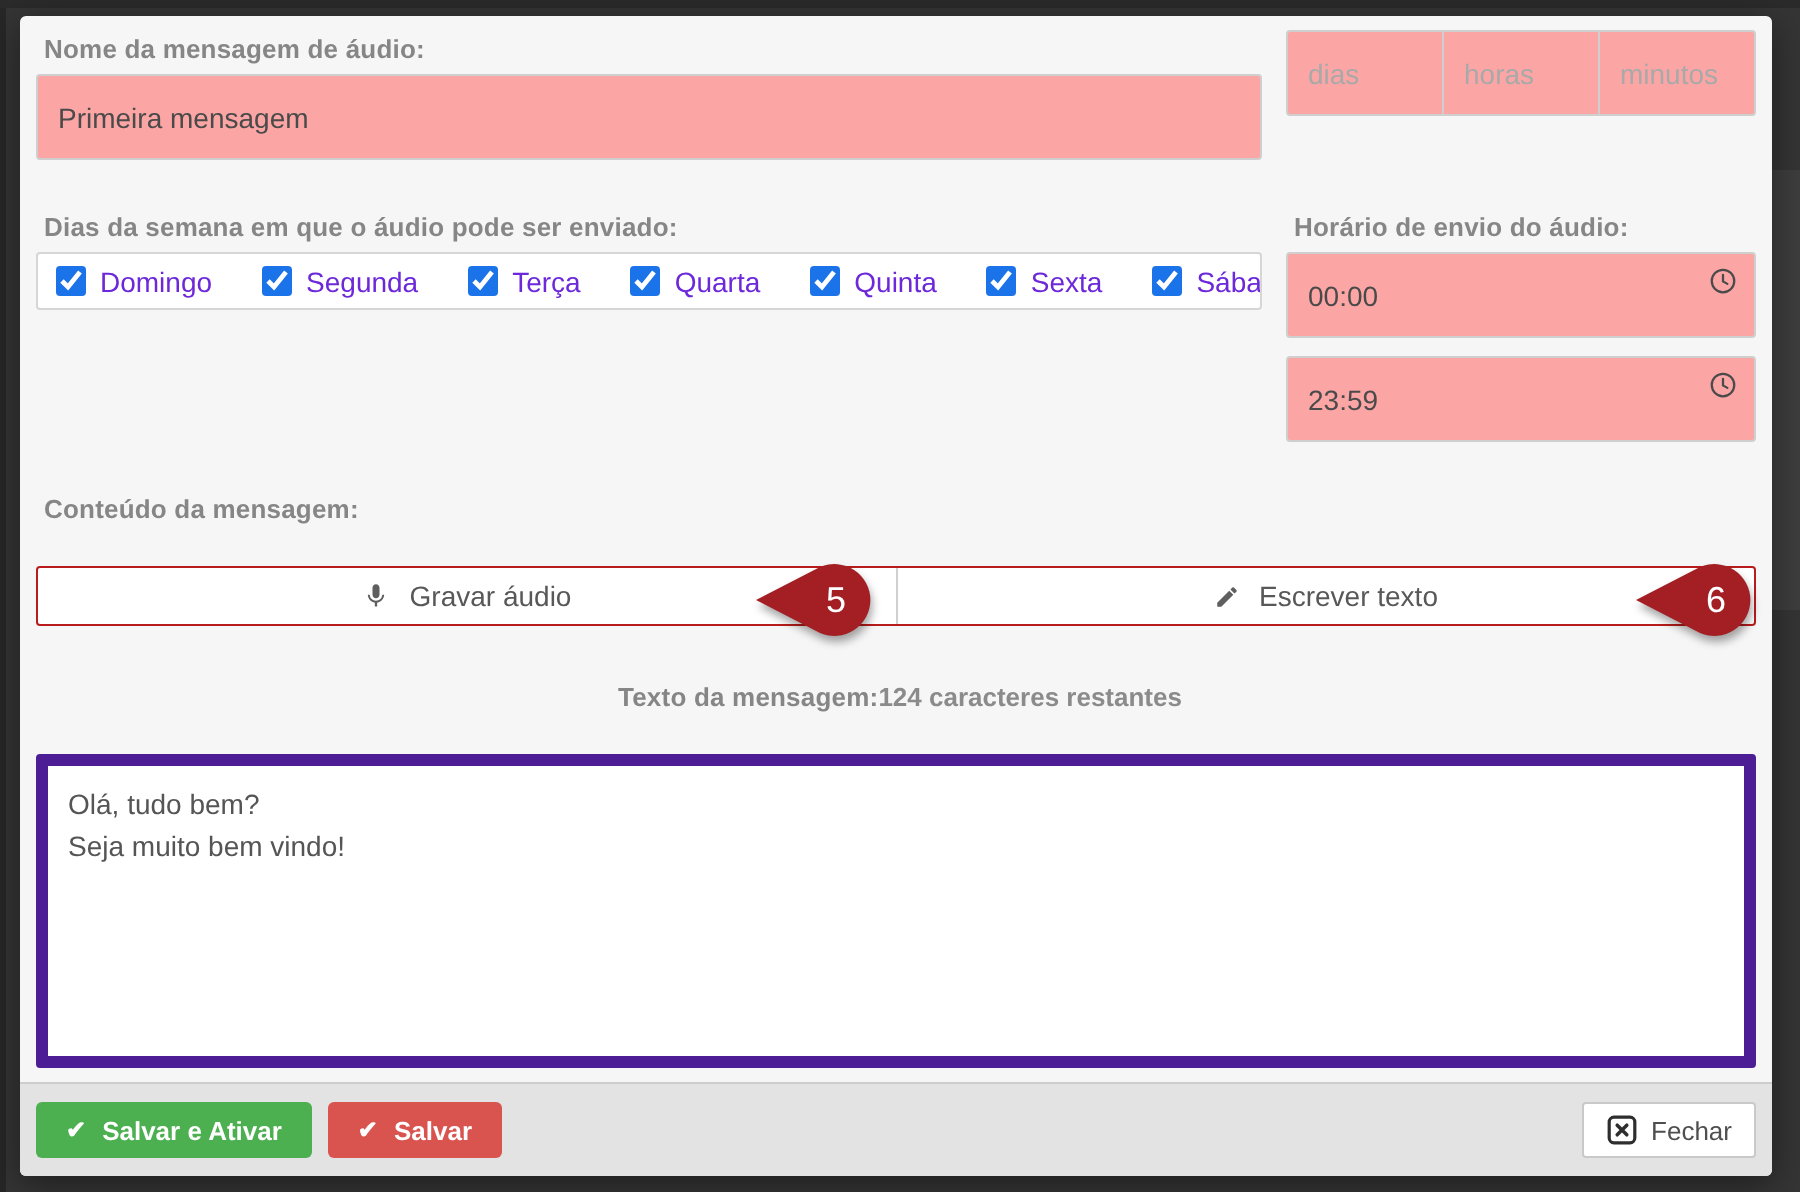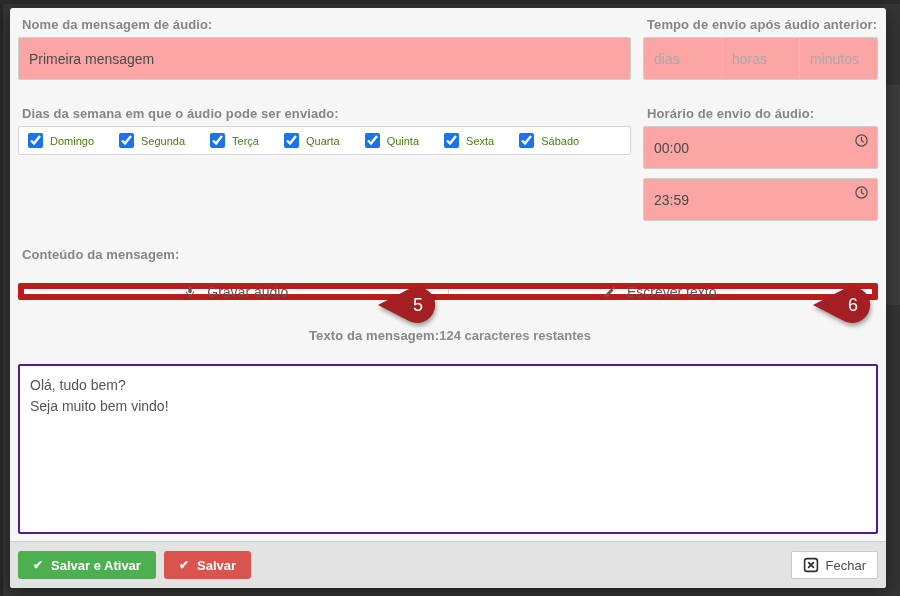--- a/index.html
+++ b/index.html
@@ -63,31 +63,31 @@
     height: 29px;
     background: #fff; border: 1px solid #d6d6d6; border-radius: 2px;
     display: flex; align-items: center;
     padding: 0 9px; gap: 25px;
     overflow: hidden;
   }
   .day-item { display: flex; align-items: center; gap: 7px; }
   .day-item input[type="checkbox"] {
     width: 15px; height: 15px; accent-color: #1a73e8; flex: 0 0 15px;
   }
-  .day-item .day-label { font-size: 11px; color: #4d7c0f; white-space: nowrap; }
+  .day-item .day-label { font-size: 14px; color: #6d28d9; white-space: nowrap; }
 
   .times { display: flex; gap: 9px; flex-direction: column; }
   .time-field { position: relative; flex: 1; }
   .time-field .text-input { padding-right: 30px; }
   .time-field svg { position: absolute; right: 9px; top: 7px; pointer-events: none; }
 
   .content-bar {
     position: relative;
-    height: 17px;
-    background: #fff; border: 6px solid #b91c1c; border-radius: 2px;
+    height: 30px;
+    background: #fff; border: 1px solid #b91c1c; border-radius: 2px;
     display: flex;
   }
   .content-cell {
     flex: 1; display: flex; align-items: center; justify-content: center; gap: 10px;
     font-size: 14px; color: #585858;
     background: transparent; border: none;
     font-family: "Liberation Sans", sans-serif;
     cursor: pointer;
   }
   .content-cell.right { border-left: 1px solid #d0d0d0; }
@@ -106,21 +106,21 @@
   }
   .badge-5 { right: calc(50% + 9px); }
   .badge-6 { right: -2px; }
 
   .message-header { display: flex; align-items: baseline; justify-content: center; }
   .char-counter {
     font-size: 13px; font-weight: bold; color: #8b8b8b; margin: 2px 0 5px 0;
   }
   .message-area {
     flex: 1; width: 100%;
-    border: 2px solid #4c1d95; border-radius: 2px;
+    border: 6px solid #4c1d95; border-radius: 2px;
     background: #fff; resize: none; outline: none;
     font-family: "Liberation Sans", sans-serif;
     font-size: 14px; color: #555; line-height: 21px;
     padding: 9px 10px;
   }
 
   .modal-footer {
     flex: 0 0 47px;
     background: #e3e3e3; border-top: 1px solid #cdcdcd;
     border-radius: 0 0 3px 3px;
@@ -155,21 +155,20 @@
 
 <div class="modal">
   <div class="modal-body">
 
     <div class="form-row">
       <div class="col-left">
         <label class="field-label">Nome da mensagem de áudio:</label>
         <input class="text-input" type="text" value="Primeira mensagem" style="">
       </div>
       <div class="col-right">
-        <label class="field-label">Tempo de envio após áudio anterior:</label>
         <div class="triple-group">
           <input class="text-input" type="text" placeholder="dias" style="">
           <input class="text-input" type="text" placeholder="horas" style="">
           <input class="text-input" type="text" placeholder="minutos" style="">
         </div>
       </div>
     </div>
 
     <div class="form-row">
       <div class="col-left">

